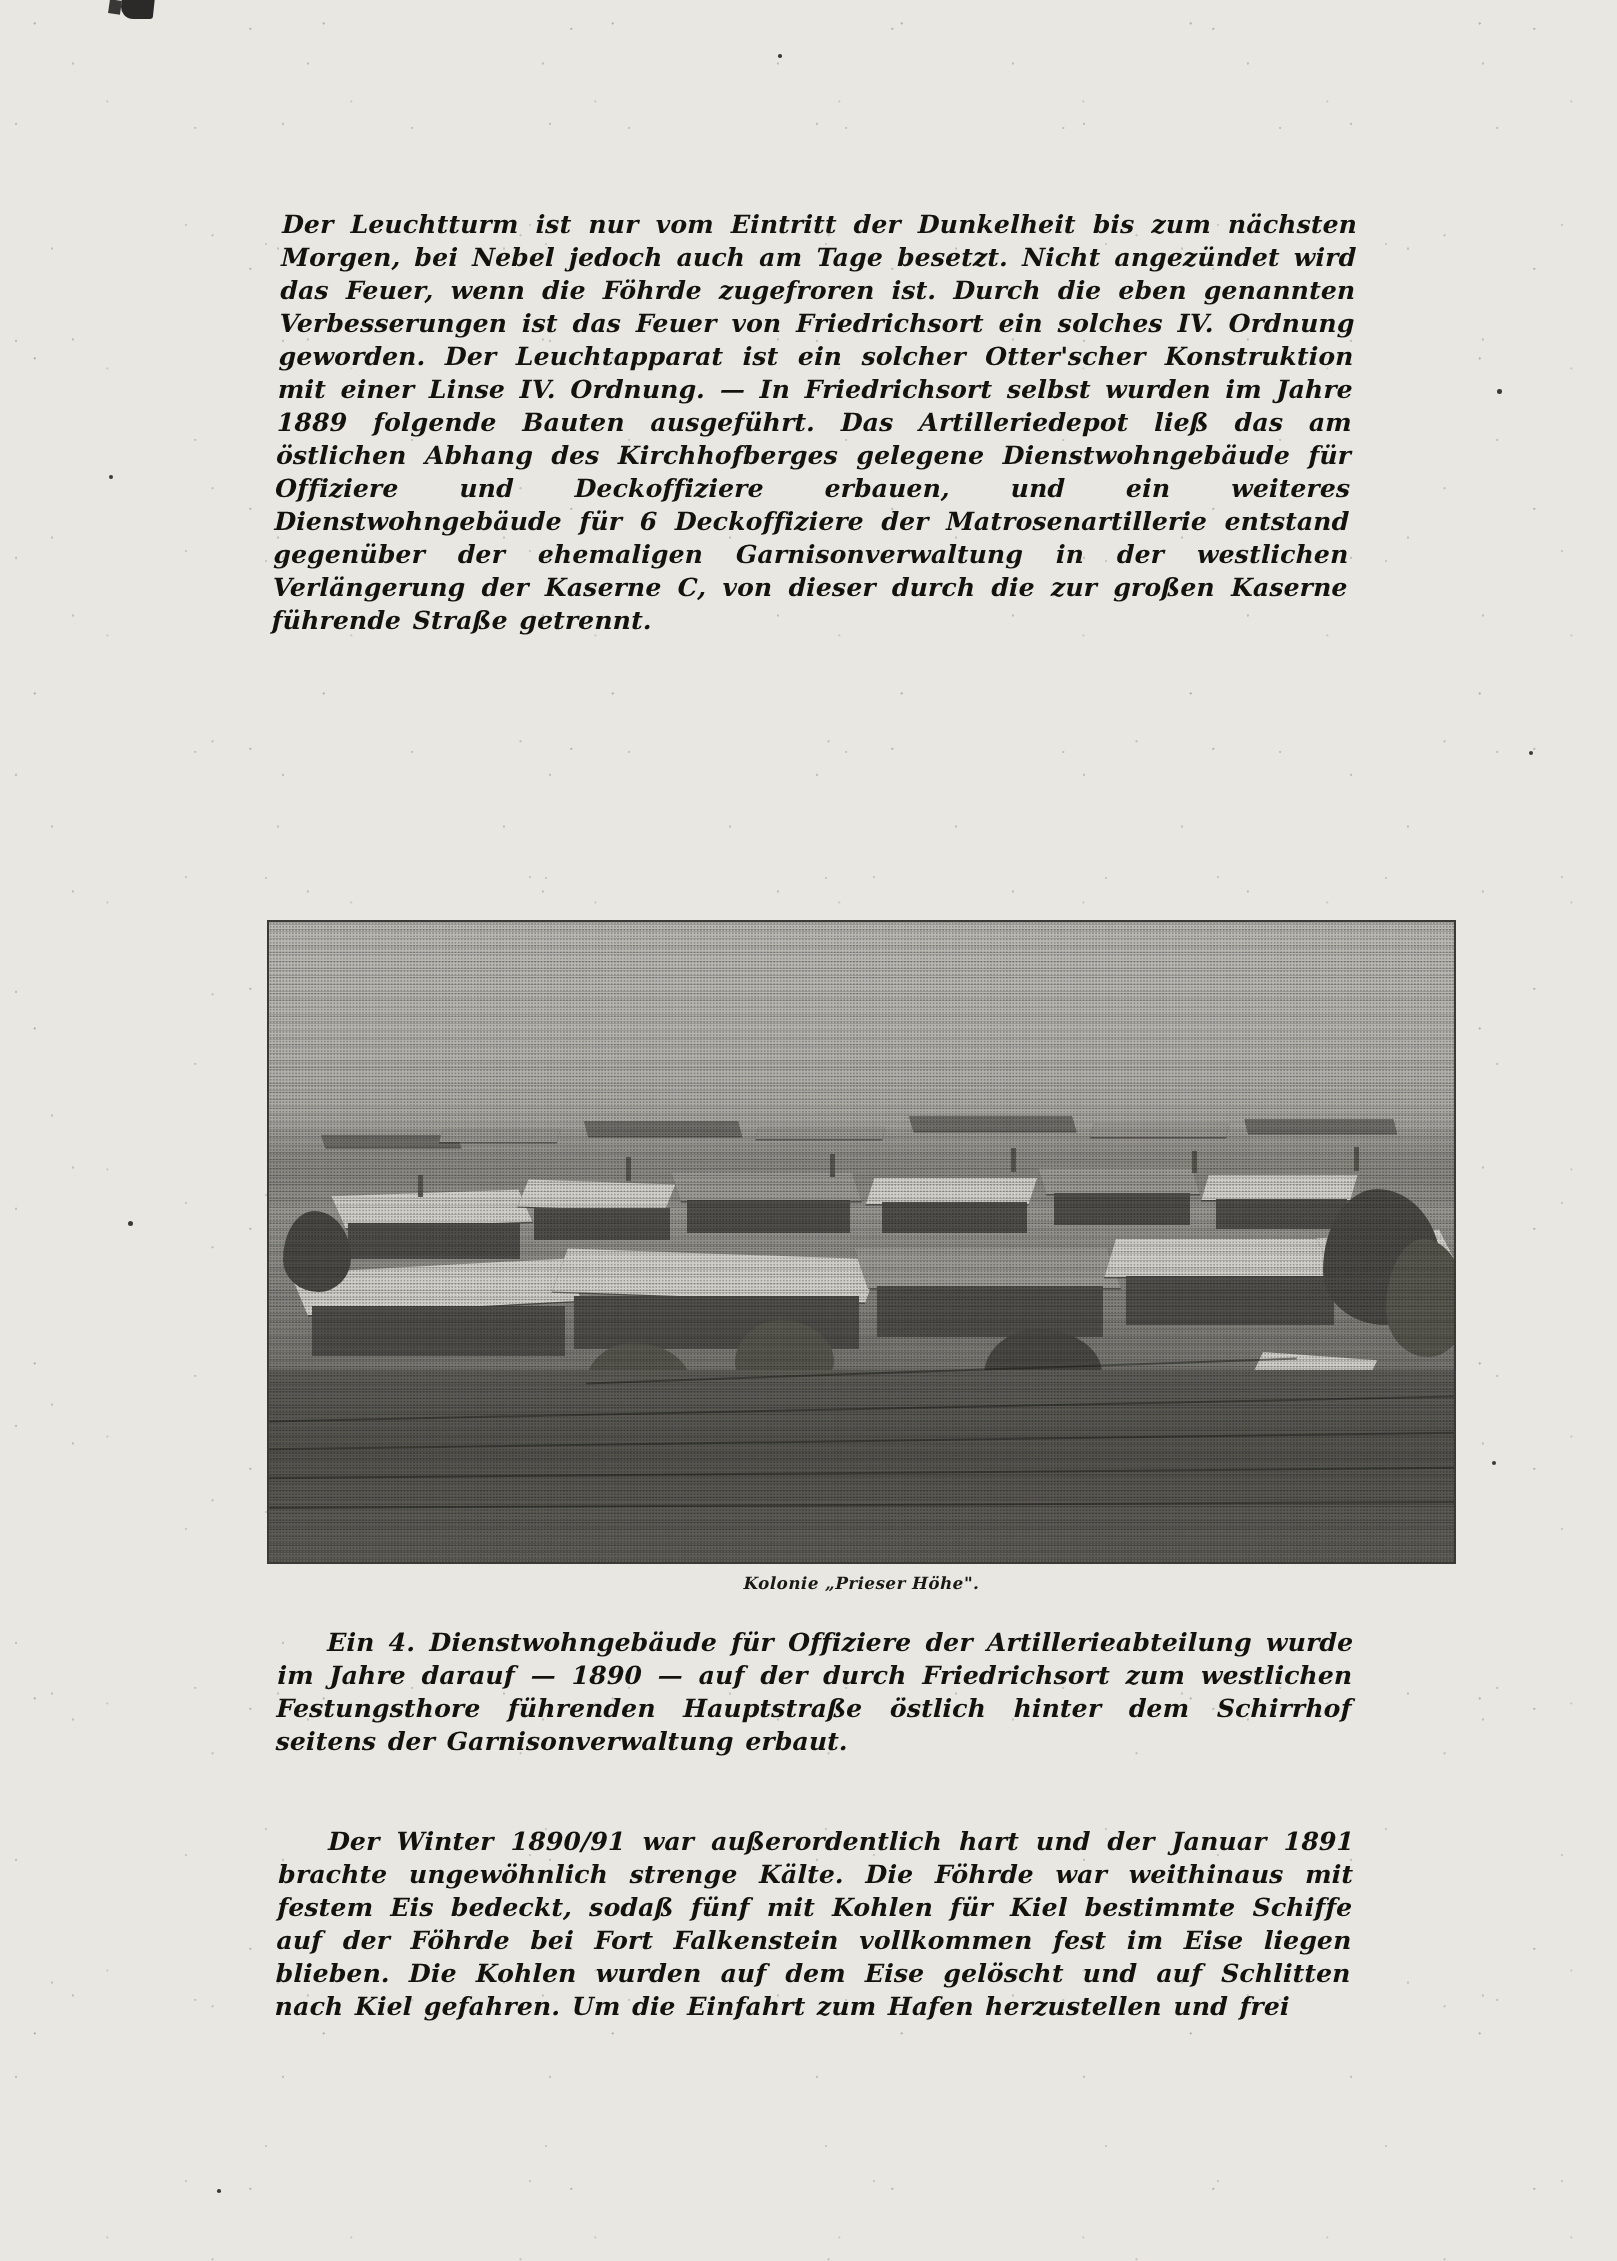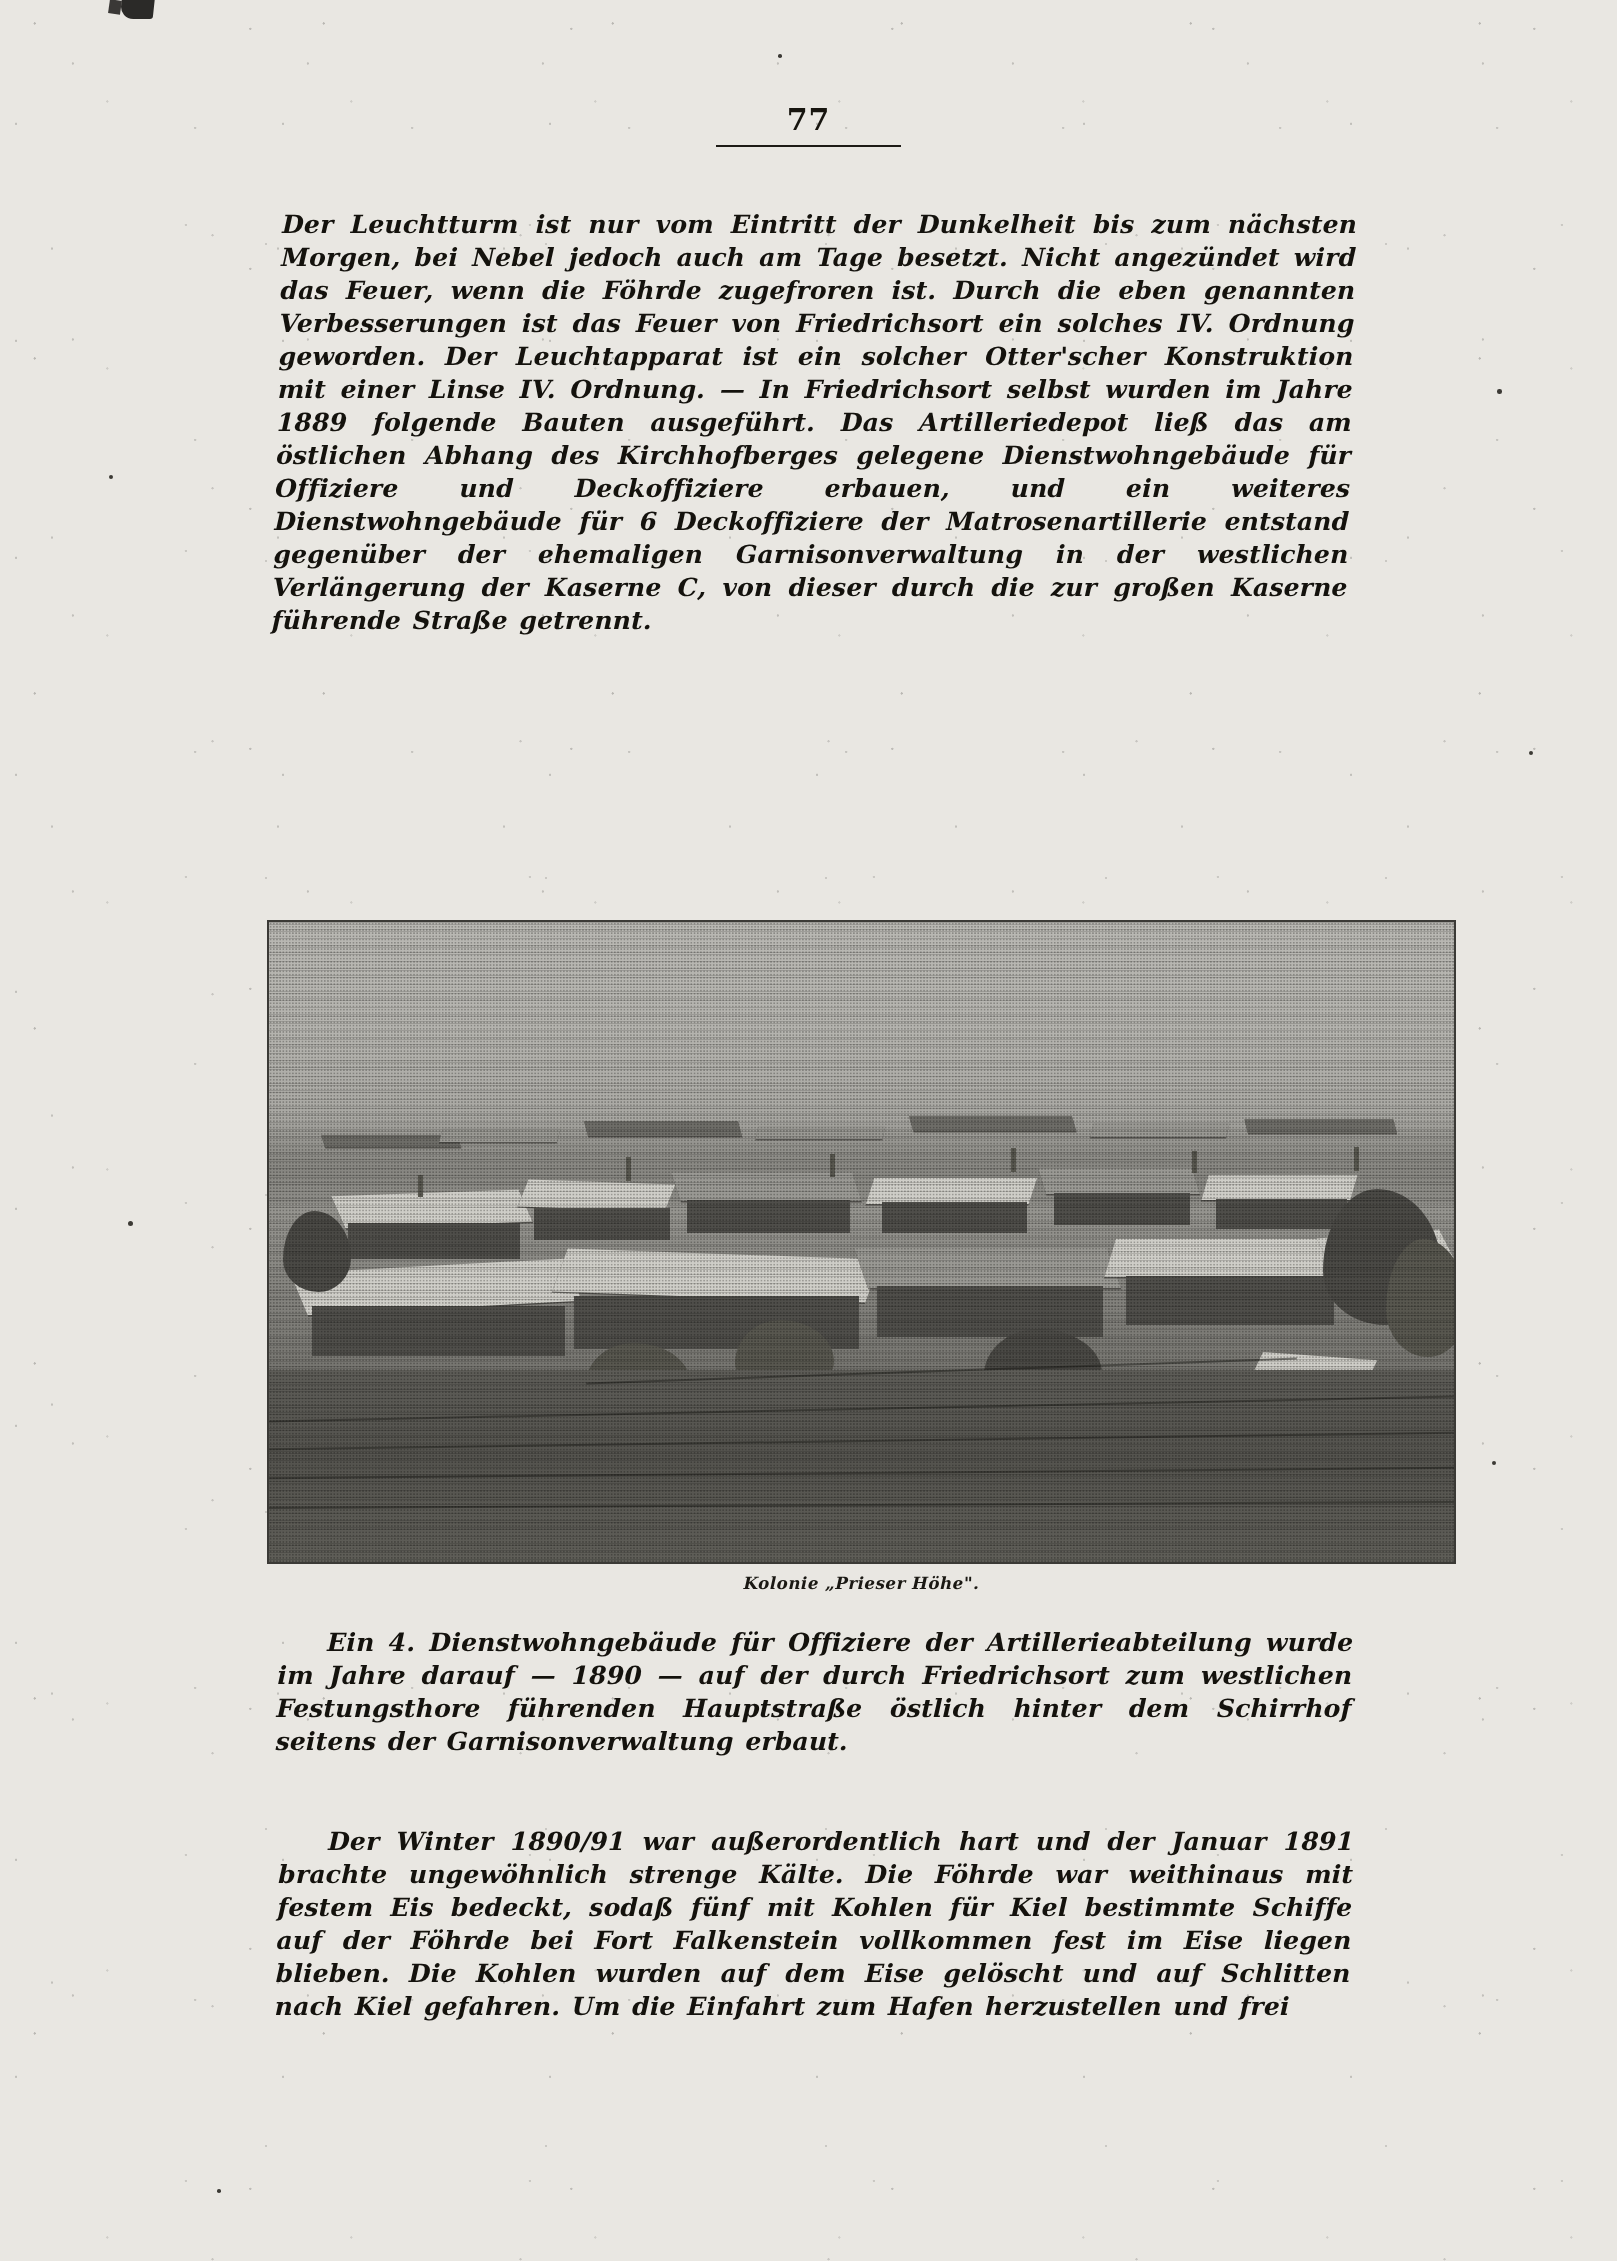--- a/index.html
+++ b/index.html
@@ -227,24 +227,20 @@
   <div class="edge-artifact2"></div>
 
   <div class="speck" style="left:109px;top:475px;width:4.1px;height:4.1px;"></div>
   <div class="speck" style="left:128px;top:1221px;width:5px;height:5px;"></div>
   <div class="speck" style="left:1497px;top:389px;width:4.5px;height:4.5px;"></div>
   <div class="speck" style="left:1529px;top:751px;width:4.1px;height:4.1px;"></div>
   <div class="speck" style="left:217px;top:2189px;width:3.6px;height:3.6px;"></div>
   <div class="speck" style="left:778px;top:54px;width:3.6px;height:3.6px;"></div>
   <div class="speck" style="left:1492px;top:1461px;width:4.1px;height:4.1px;"></div>
 
-  <div class="header">
-    <div class="folio">77</div>
-    <div class="rule"></div>
-  </div>
 
   <div class="col" style="top:208px;">
     <div class="fraktur">Der Leuchtturm ist nur vom Eintritt der Dunkelheit bis zum nächsten Morgen, bei Nebel jedoch auch am Tage besetzt. Nicht angezündet wird das Feuer, wenn die Föhrde zugefroren ist. Durch die eben genannten Verbesserungen ist das Feuer von Friedrichsort ein solches IV. Ordnung geworden. Der Leuchtapparat ist ein solcher Otter'scher Konstruktion mit einer Linse IV. Ordnung. — In Friedrichsort selbst wurden im Jahre 1889 folgende Bauten ausgeführt. Das Artilleriedepot ließ das am östlichen Abhang des Kirchhofberges gelegene Dienstwohngebäude für Offiziere und Deckoffiziere erbauen, und ein weiteres Dienstwohngebäude für 6 Deckoffiziere der Matrosenartillerie entstand gegenüber der ehemaligen Garnisonverwaltung in der westlichen Verlängerung der Kaserne C, von dieser durch die zur großen Kaserne führende Straße getrennt.</div>
   </div>
 
   <div class="plate">
     <div class="plate-inner">
 
       <div class="haze"></div>
 

